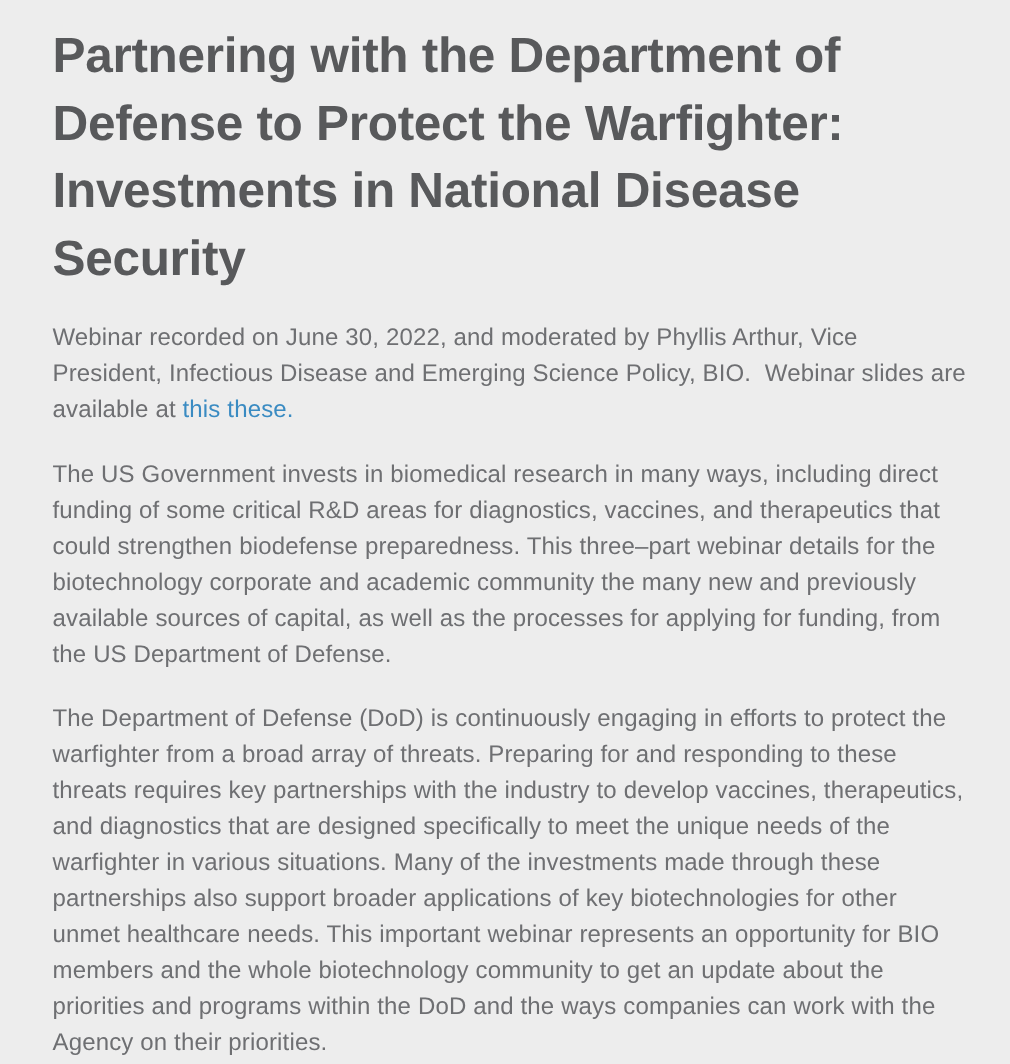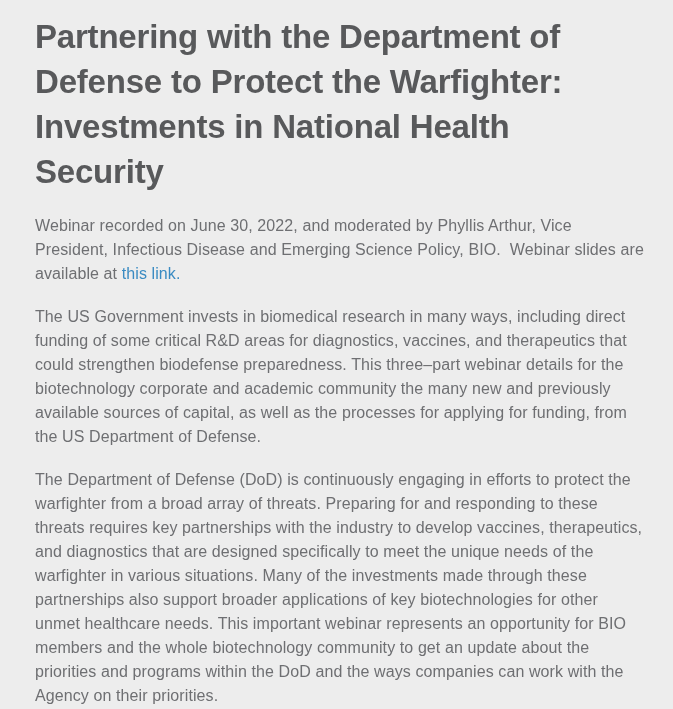--- a/index.html
+++ b/index.html
@@ -38,21 +38,21 @@
     color: #3a8bc2;
     text-decoration: none;
     cursor: pointer;
   }
 </style>
 </head>
 <body>
 
 <main class="content">
 
-  <h1 class="page-title">Partnering with the Department of Defense to Protect the Warfighter: Investments in National Health Security</h1>
+  <h1 class="page-title">Partnering with the Department of Defense to Protect the Warfighter: Investments in National Disease Security</h1>
 
-  <p class="body-text"><span>Webinar recorded on June 30, 2022, and moderated by Phyllis Arthur, Vice President, Infectious Disease and Emerging Science Policy, BIO.  Webinar slides are available at </span><a class="inline-link">this link.</a></p>
+  <p class="body-text"><span>Webinar recorded on June 30, 2022, and moderated by Phyllis Arthur, Vice President, Infectious Disease and Emerging Science Policy, BIO.  Webinar slides are available at </span><a class="inline-link">this these.</a></p>
 
   <p class="body-text">The US Government invests in biomedical research in many ways, including direct funding of some critical R&amp;D areas for diagnostics, vaccines, and therapeutics that could strengthen biodefense preparedness. This three–part webinar details for the biotechnology corporate and academic community the many new and previously available sources of capital, as well as the processes for applying for funding, from the US Department of Defense.</p>
 
   <p class="body-text">The Department of Defense (DoD) is continuously engaging in efforts to protect the warfighter from a broad array of threats. Preparing for and responding to these threats requires key partnerships with the industry to develop vaccines, therapeutics, and diagnostics that are designed specifically to meet the unique needs of the warfighter in various situations. Many of the investments made through these partnerships also support broader applications of key biotechnologies for other unmet healthcare needs. This important webinar represents an opportunity for BIO members and the whole biotechnology community to get an update about the priorities and programs within the DoD and the ways companies can work with the Agency on their priorities.</p>
 
 </main>
 
 </body></html>

